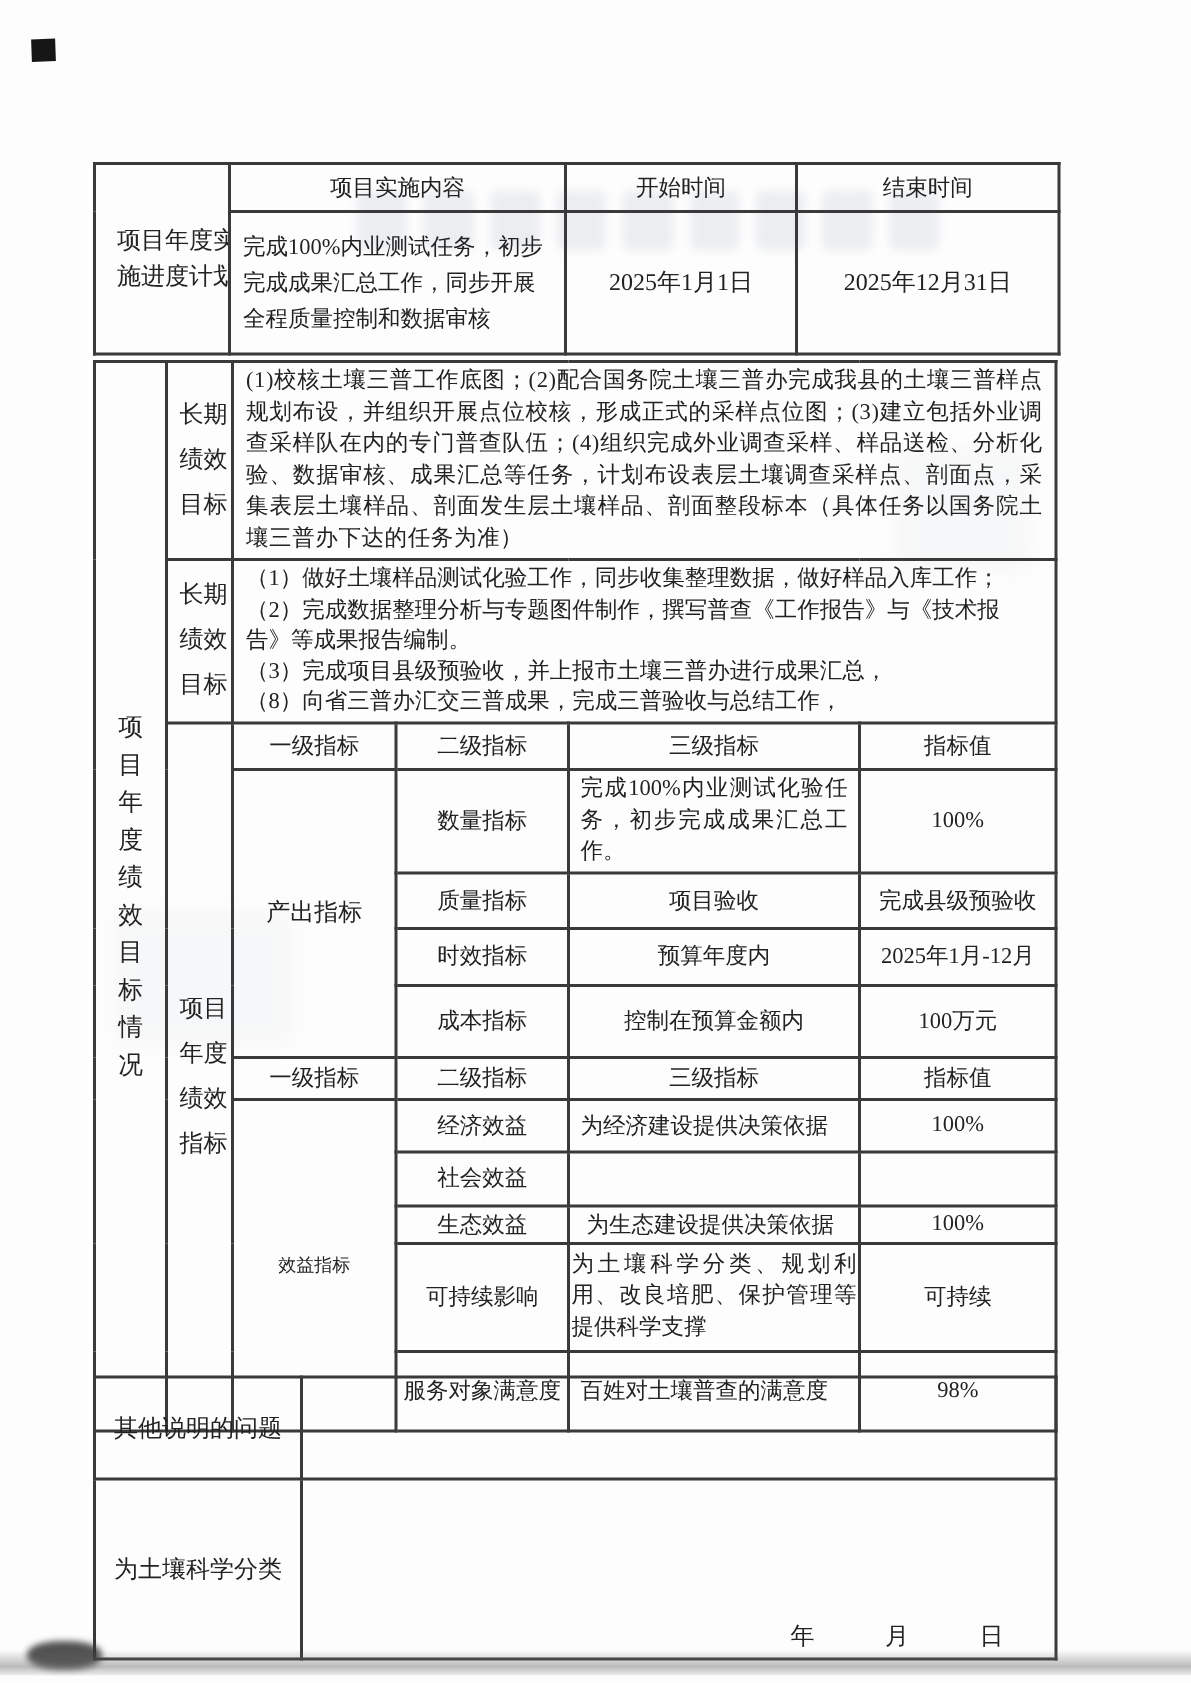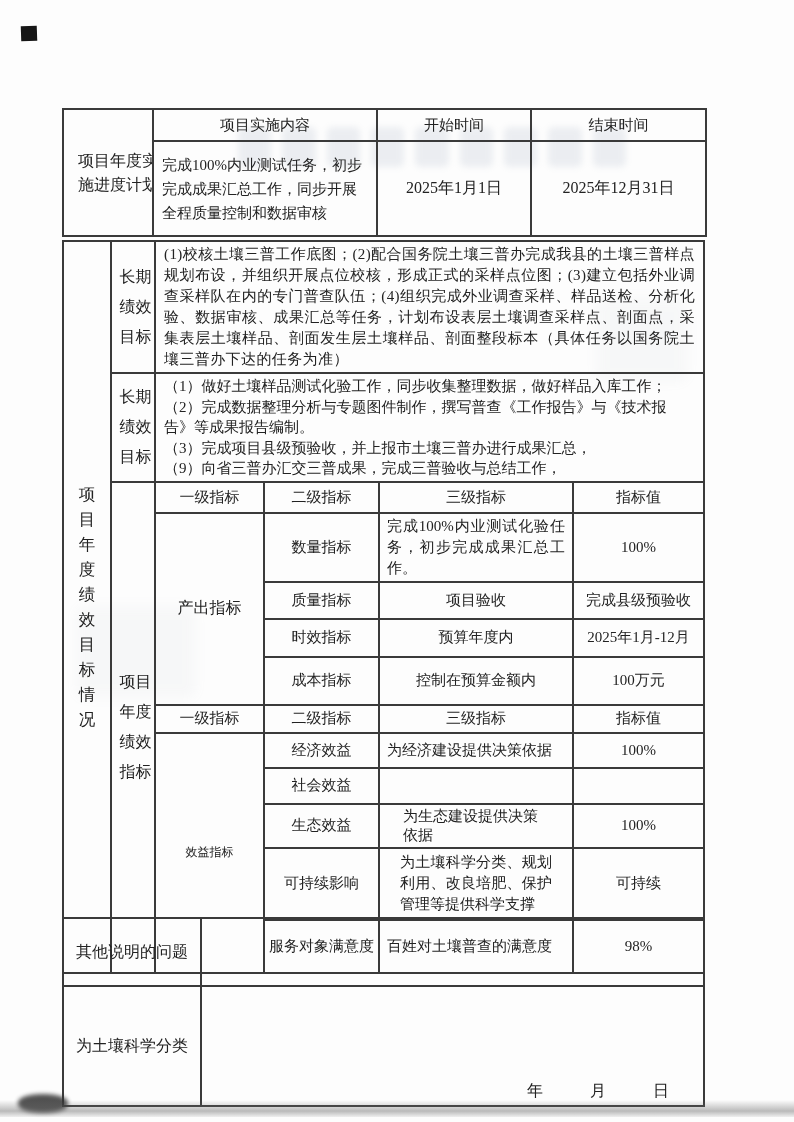--- a/index.html
+++ b/index.html
@@ -119,21 +119,21 @@
       <td colspan="4" class="para" style="padding:2px 8px">(1)校核土壤三普工作底图；(2)配合国务院土壤三普办完成我县的土壤三普样点规划布设，并组织开展点位校核，形成正式的采样点位图；(3)建立包括外业调查采样队在内的专门普查队伍；(4)组织完成外业调查采样、样品送检、分析化验、数据审核、成果汇总等任务，计划布设表层土壤调查采样点、剖面点，采集表层土壤样品、剖面发生层土壤样品、剖面整段标本（具体任务以国务院土壤三普办下达的任务为准）</td>
     </tr>
     <tr style="height:105px">
       <td class="center">
         <div class="vlabel2">长期绩效目标</div>
       </td>
       <td colspan="4" class="lines" style="padding:2px 8px">
         <div>（1）做好土壤样品测试化验工作，同步收集整理数据，做好样品入库工作；</div>
         <div>（2）完成数据整理分析与专题图件制作，撰写普查《工作报告》与《技术报告》等成果报告编制。</div>
         <div>（3）完成项目县级预验收，并上报市土壤三普办进行成果汇总，</div>
-        <div>（9）向省三普办汇交三普成果，完成三普验收与总结工作，</div>
+        <div>（8）向省三普办汇交三普成果，完成三普验收与总结工作，</div>
       </td>
     </tr>
     <tr style="height:31px">
       <td rowspan="11" class="center">
         <div class="vlabel2">项目年度绩效指标</div>
       </td>
       <td class="subhead">一级指标</td>
       <td class="subhead">二级指标</td>
       <td class="subhead">三级指标</td>
       <td class="subhead">指标值</td>
@@ -171,26 +171,26 @@
       <td class="left" style="padding:2px 7px">为经济建设提供决策依据</td>
       <td class="center">100%</td>
     </tr>
     <tr style="height:36px">
       <td class="center">社会效益</td>
       <td class="left"></td>
       <td class="center"></td>
     </tr>
     <tr style="height:20px">
       <td class="center">生态效益</td>
-      <td class="left" style="padding:2px 23px">为生态建设提供决策依据</td>
+      <td class="left" style="padding:2px 11px">为生态建设提供决策依据</td>
       <td class="center">100%</td>
     </tr>
     <tr style="height:72px">
       <td class="center">可持续影响</td>
-      <td class="left para" style="padding:2px 20px; letter-spacing:0">为土壤科学分类、规划利用、改良培肥、保护管理等提供科学支撑</td>
+      <td class="left para" style="padding:2px 1px; letter-spacing:0">为土壤科学分类、规划利用、改良培肥、保护管理等提供科学支撑</td>
       <td class="center">可持续</td>
     </tr>
     <tr style="height:26px">
       <td class="center" style="padding:16px 1px">服务对象满意度</td>
       <td class="left" style="padding:1px 7px">百姓对土壤普查的满意度</td>
       <td class="center">98%</td>
     </tr>
   </tbody>
     </table>
 

